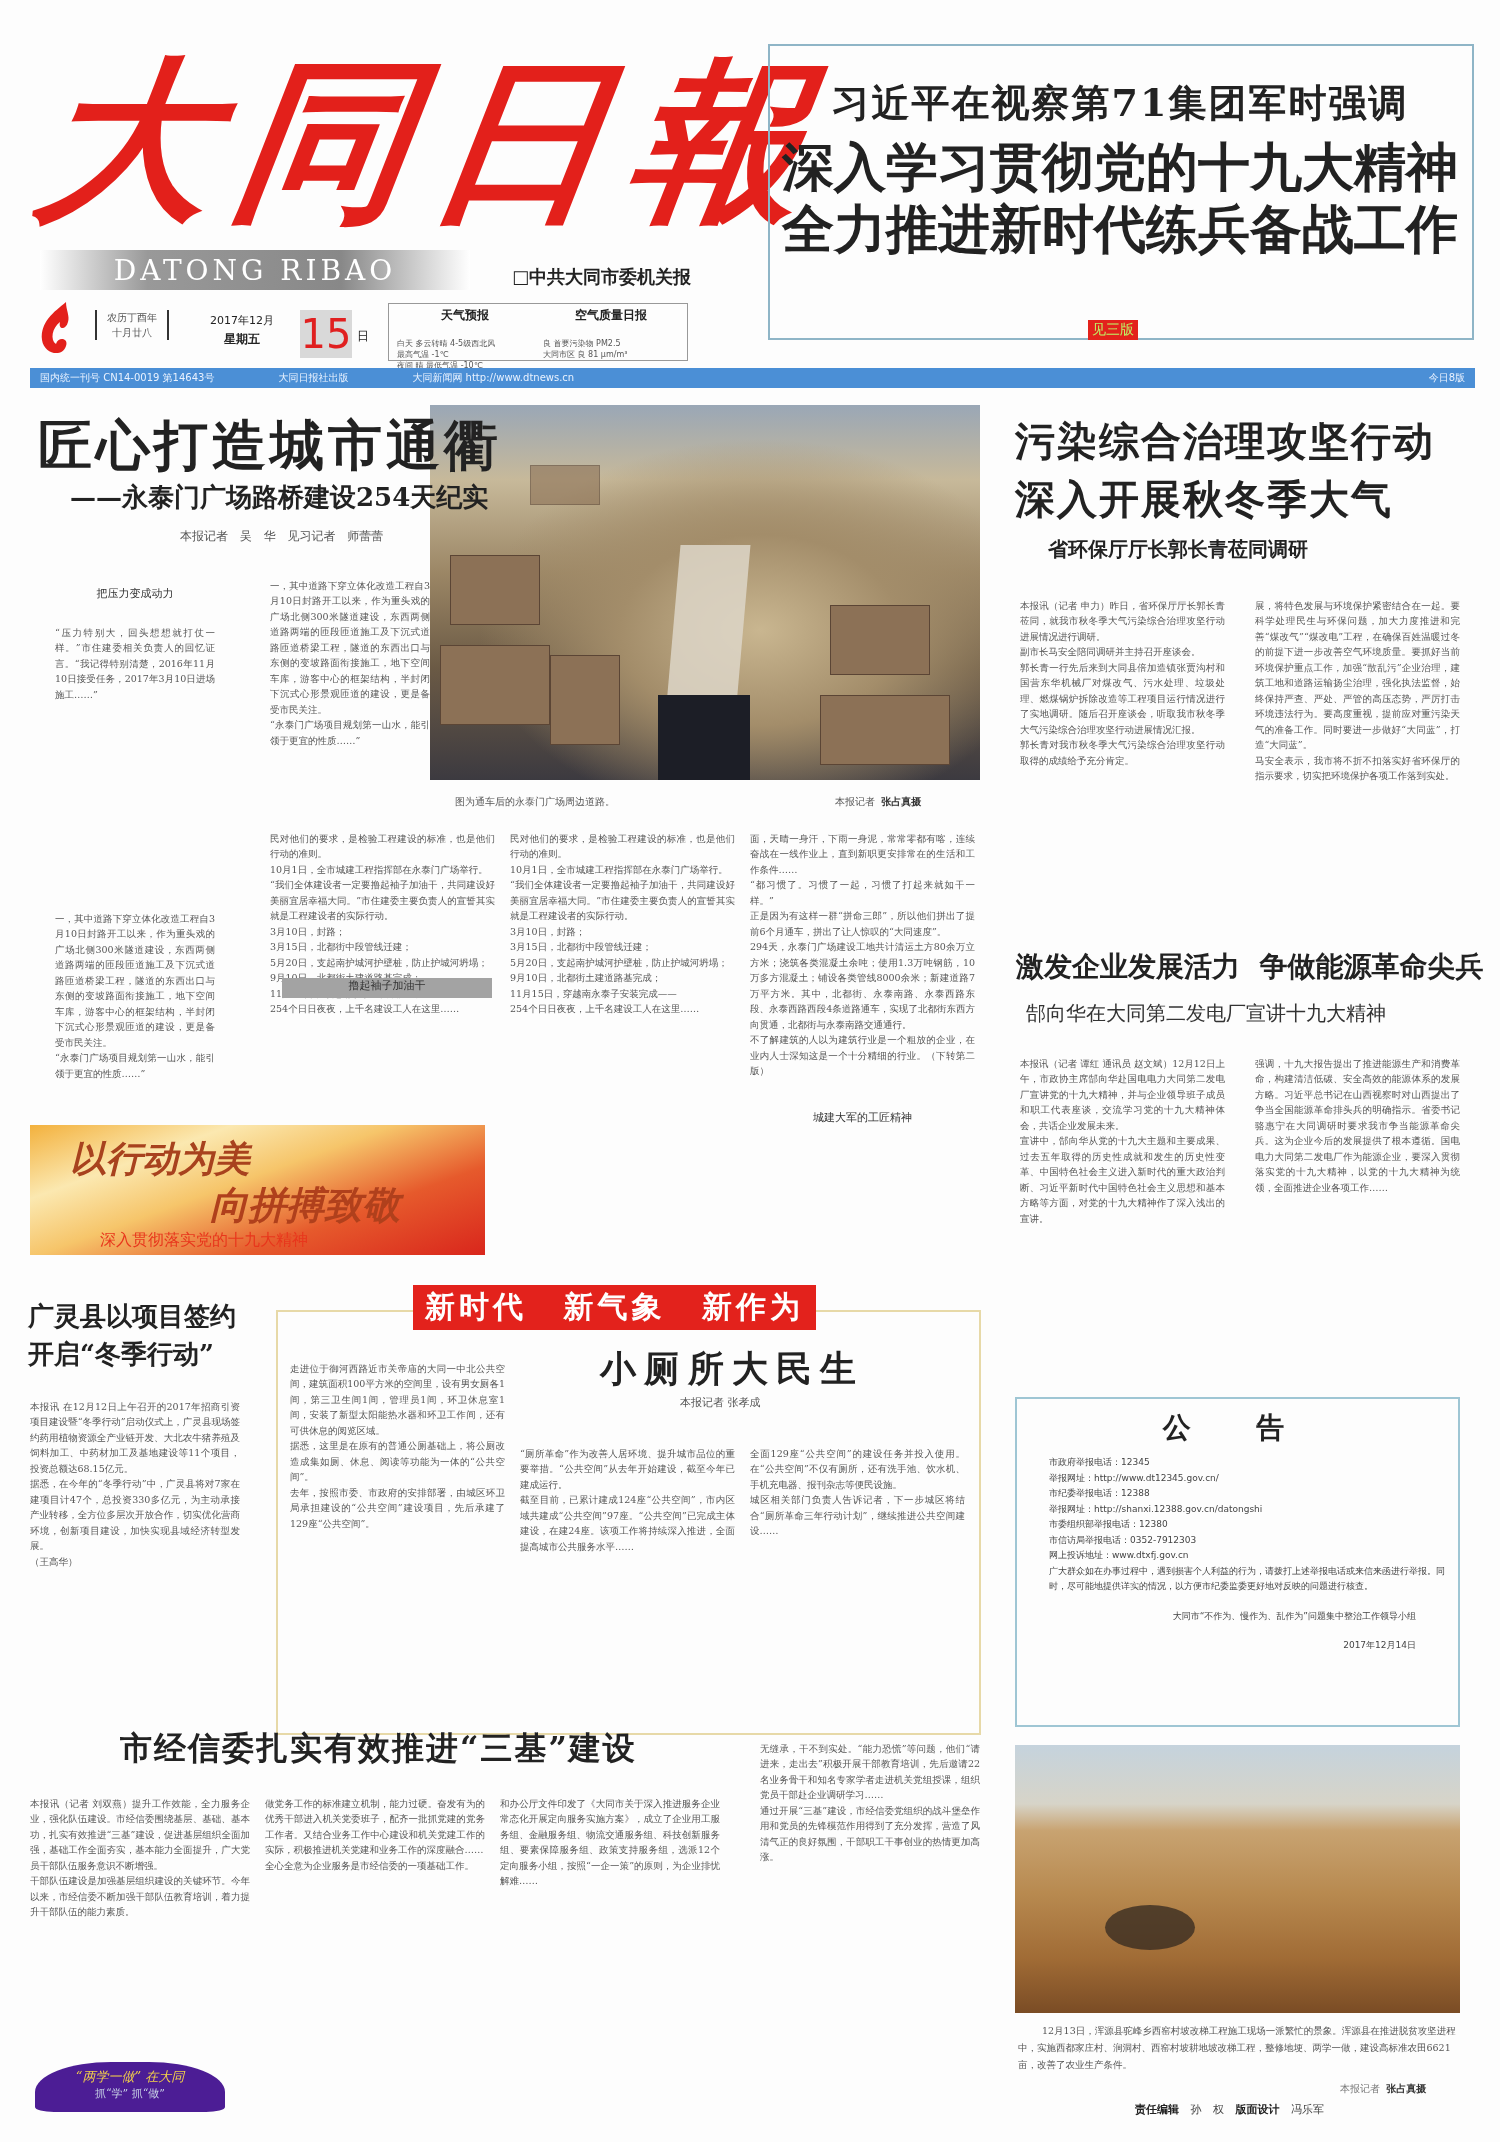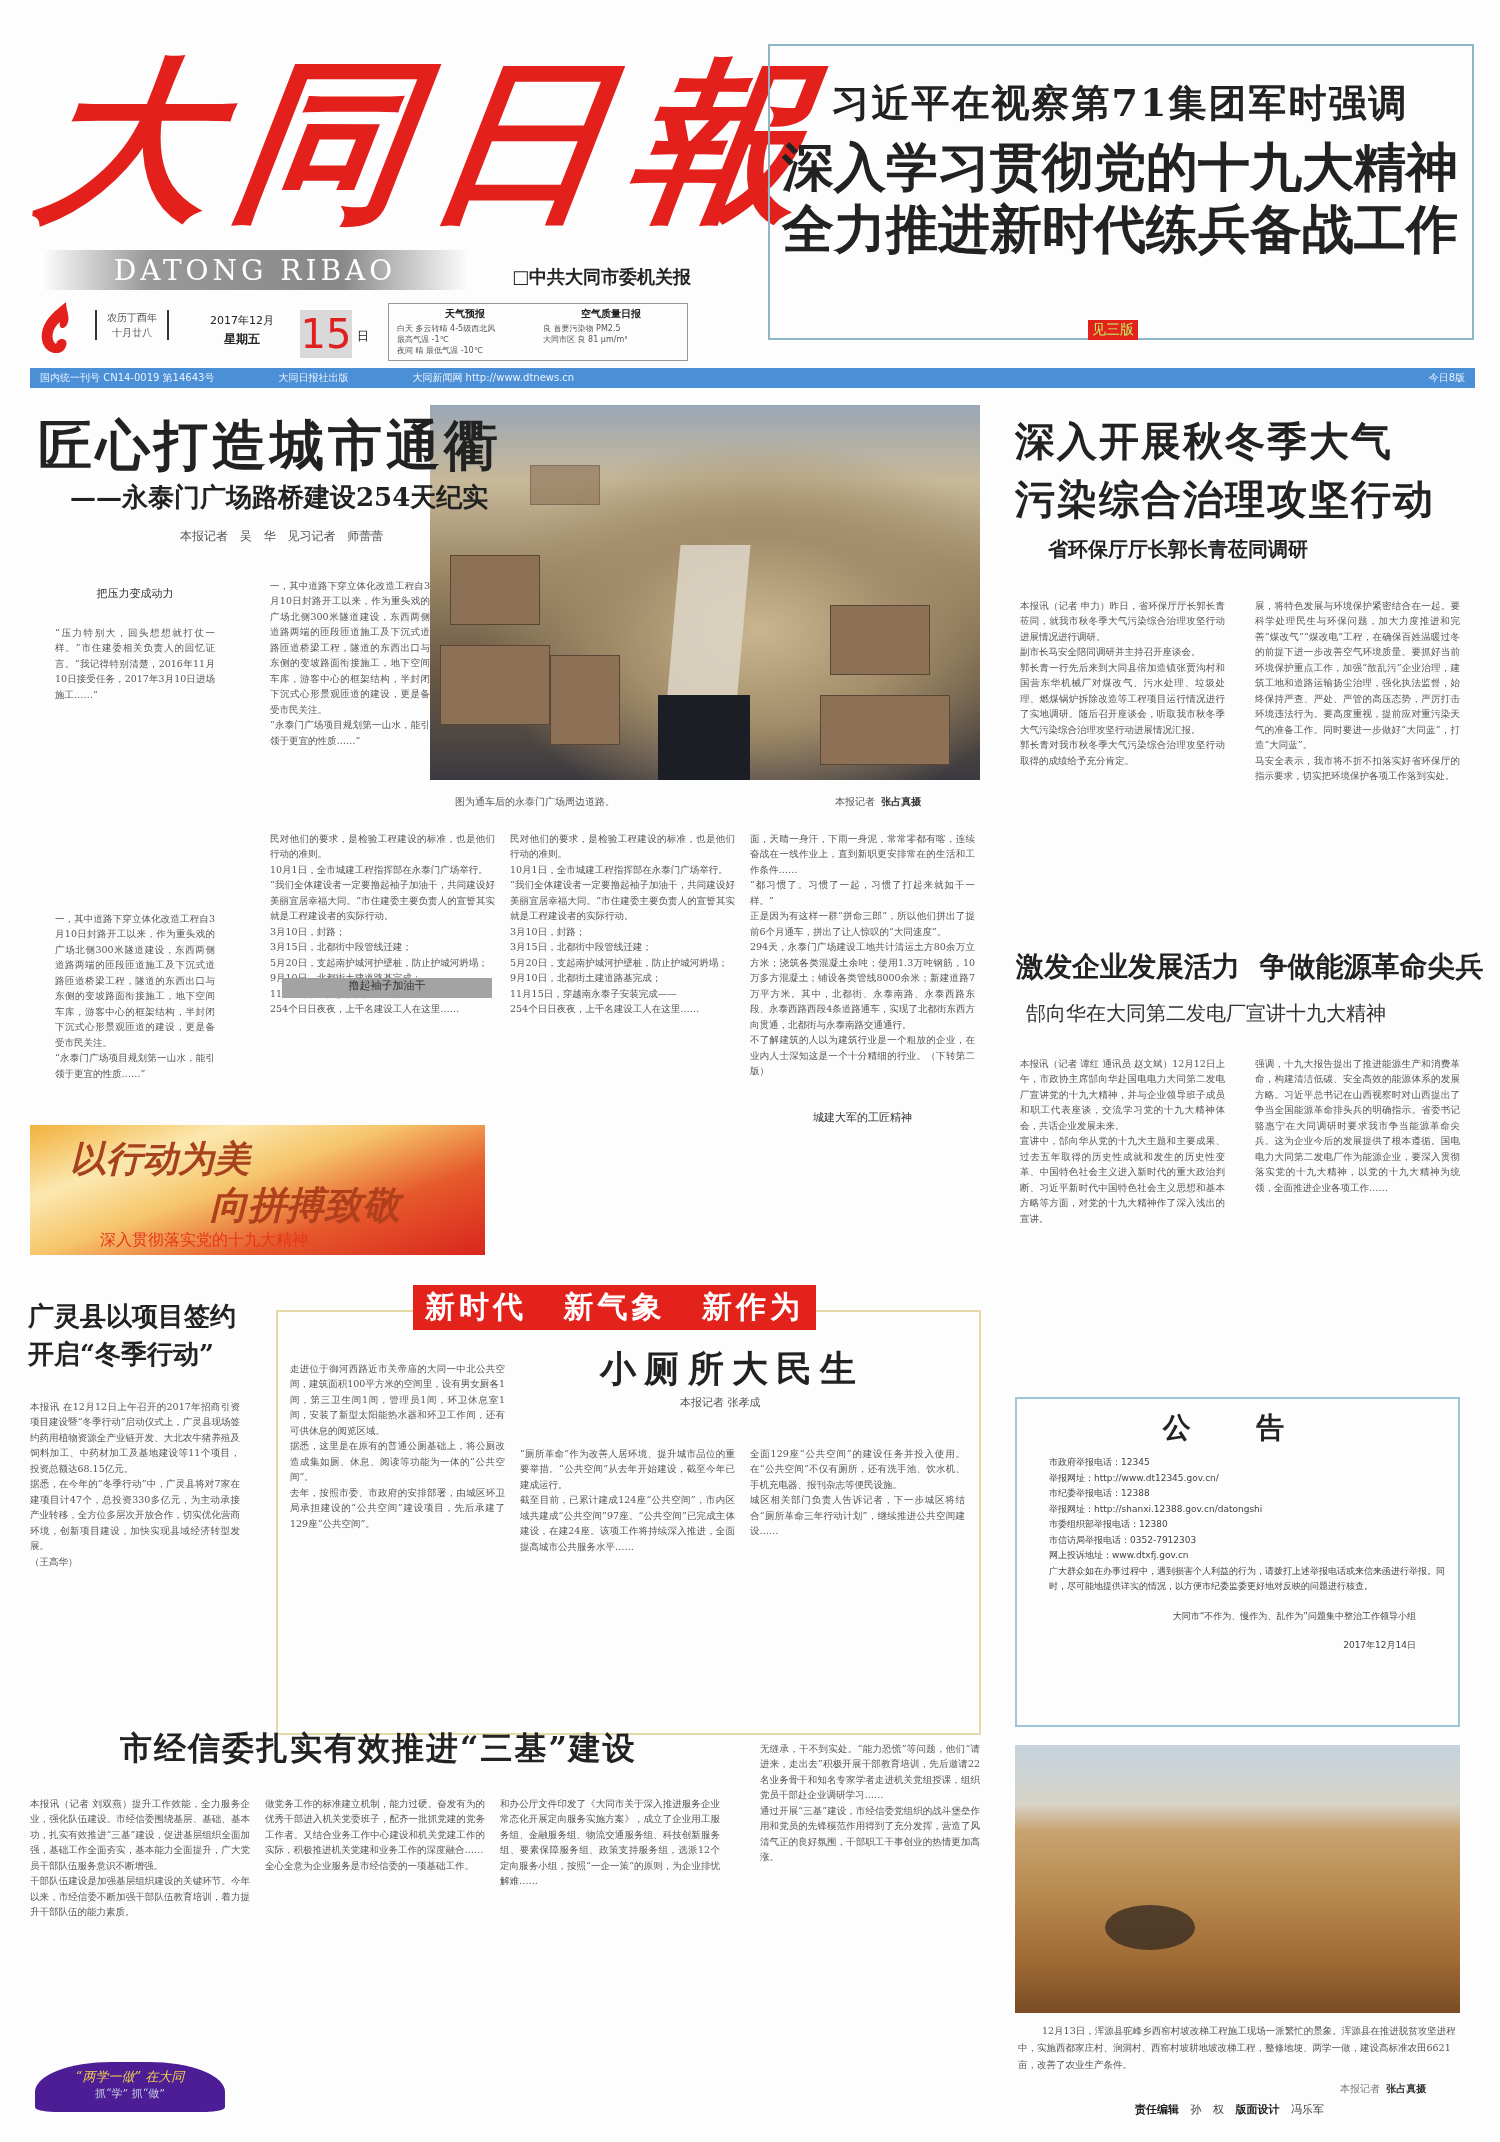--- a/index.html
+++ b/index.html
@@ -14,21 +14,21 @@
 .en-bar{left:40px;top:250px;width:430px;height:40px;background:linear-gradient(90deg,#fff 0%,#999 25%,#888 70%,#fff 100%);display:flex;align-items:center;justify-content:center}
 .en-bar span{font-family:"DejaVu Serif",serif;color:#fff;font-size:28px;letter-spacing:4px}
 .organ{left:512px;top:265px;font-size:18px;font-weight:bold}
 .flame{left:36px;top:300px;width:40px;height:58px}
 .lunar{left:95px;top:310px;font-size:10px;color:#555;text-align:center;border-left:2px solid #333;border-right:2px solid #333;padding:0 10px;line-height:15px}
 .ymd{left:210px;top:312px;font-size:11px;text-align:center;line-height:18px}
 .ymd .wk{font-weight:bold;font-size:12px}
 .day{left:300px;top:310px;width:52px;height:48px;background:#d9d9d9;color:#e02020;font-size:40px;text-align:center;line-height:48px}
 .daych{left:357px;top:328px;font-size:12px}
 .weather{left:388px;top:303px;width:300px;height:58px;border:1px solid #999;font-size:8px;padding:3px 8px;display:grid;grid-template-columns:1fr 1fr;gap:0 10px}
-.weather h4{font-size:10px;text-align:center;font-weight:bold;margin-bottom:2px}
+.weather h4{font-size:12px;text-align:center;font-weight:bold;margin-bottom:14px}
 .weather p{color:#555;line-height:11px}
 .bluebar{left:30px;top:368px;width:1445px;height:20px;background:#4b8fd6;color:#e9f2ff;font-size:10px;display:flex;align-items:center;padding-left:10px;gap:64px}
 .bluebar .right{margin-left:auto;margin-right:10px}
 
 .leadbox{left:768px;top:44px;width:706px;height:296px;border:2px solid #8fb5c7}
 .lead1{left:790px;top:78px;width:660px;font-size:38px;font-weight:bold;text-align:center;letter-spacing:2px}
 .lead2{left:780px;top:136px;width:680px;font-size:52px;font-weight:bold;text-align:center;font-family:"DejaVu Sans",sans-serif;line-height:62px}
 .see{left:1088px;top:320px;background:#e3221c;color:#bef264;font-size:14px;padding:1px 4px}
 
 .h-main{left:38px;top:410px;font-size:54px;font-weight:bold;font-family:"DejaVu Sans",sans-serif;letter-spacing:4px;z-index:3}
@@ -200,22 +200,22 @@
 “都习惯了。习惯了一起，习惯了打起来就如干一样。”
 正是因为有这样一群“拼命三郎”，所以他们拼出了提前6个月通车，拼出了让人惊叹的“大同速度”。
 294天，永泰门广场建设工地共计清运土方80余万立方米；浇筑各类混凝土余吨；使用1.3万吨钢筋，10万多方混凝土；铺设各类管线8000余米；新建道路7万平方米。其中，北都街、永泰南路、永泰西路东段、永泰西路西段4条道路通车，实现了北都街东西方向贯通，北都街与永泰南路交通通行。
 不了解建筑的人以为建筑行业是一个粗放的企业，在业内人士深知这是一个十分精细的行业。（下转第二版）</span>
 </div>
 <div class="abs col" style="left:750px;top:1108px;width:225px;height:24px;background:#fdfdfd">
   <span class="sh" style="margin:2px 0">城建大军的工匠精神</span>
 </div>
 
 <div class="abs h-right">
+  <div>污染综合治理攻坚行动</div>
   <div>深入开展秋冬季大气</div>
-  <div>污染综合治理攻坚行动</div>
 </div>
 <div class="abs h-right-sub">省环保厅厅长郭长青莅同调研</div>
 <div class="abs col" style="left:1020px;top:582px;width:205px;height:340px;white-space:pre-line">
   <span>本报讯（记者 申力）昨日，省环保厅厅长郭长青莅同，就我市秋冬季大气污染综合治理攻坚行动进展情况进行调研。
 副市长马安全陪同调研并主持召开座谈会。
 郭长青一行先后来到大同县倍加造镇张贾沟村和国营东华机械厂对煤改气、污水处理、垃圾处理、燃煤锅炉拆除改造等工程项目运行情况进行了实地调研。随后召开座谈会，听取我市秋冬季大气污染综合治理攻坚行动进展情况汇报。
 郭长青对我市秋冬季大气污染综合治理攻坚行动取得的成绩给予充分肯定。</span>
 </div>
 <div class="abs col" style="left:1255px;top:582px;width:205px;height:340px;white-space:pre-line">
   <span>展，将特色发展与环境保护紧密结合在一起。要科学处理民生与环保问题，加大力度推进和完善“煤改气”“煤改电”工程，在确保百姓温暖过冬的前提下进一步改善空气环境质量。要抓好当前环境保护重点工作，加强“散乱污”企业治理，建筑工地和道路运输扬尘治理，强化执法监督，始终保持严查、严处、严管的高压态势，严厉打击环境违法行为。要高度重视，提前应对重污染天气的准备工作。同时要进一步做好“大同蓝”，打造“大同蓝”。

